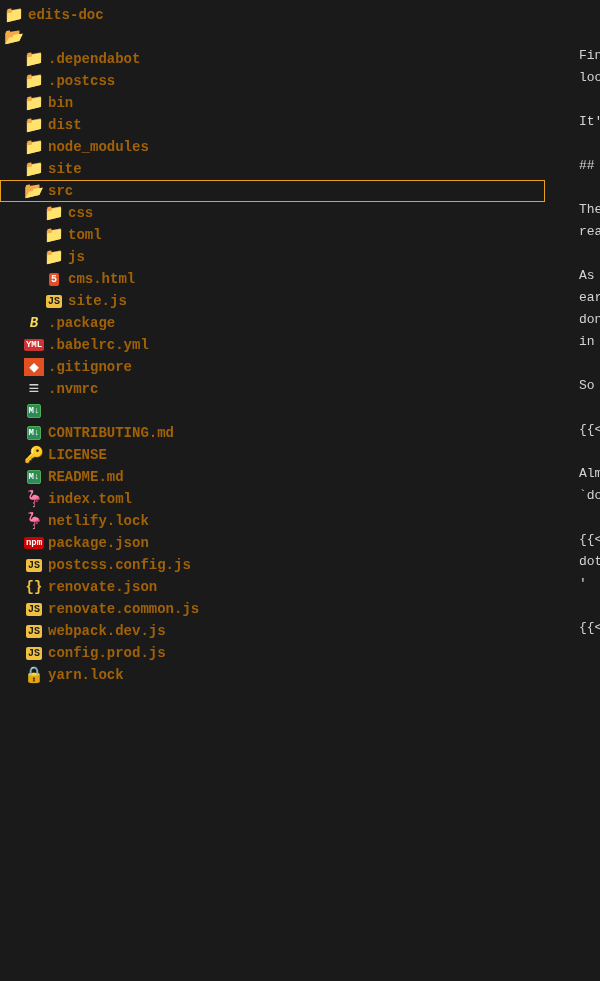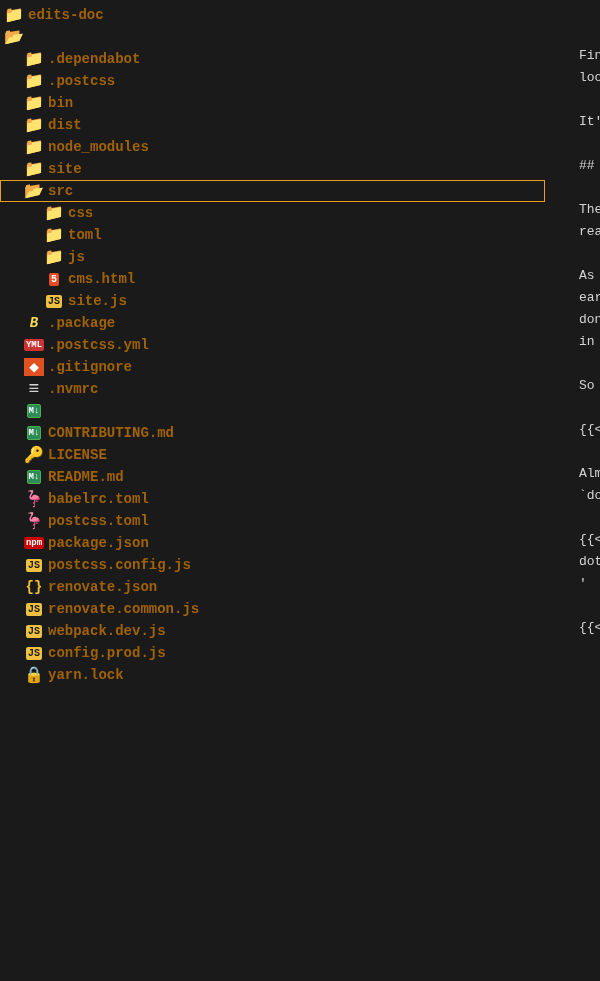--- a/index.html
+++ b/index.html
@@ -173,21 +173,21 @@
       <span class="item-label">site.js</span>
     </div>
     <div class="file-tree-item indent-1">
       <span class="icon icon-babel">B</span>
       <span class="item-label">.package</span>
     </div>
     <div class="file-tree-item indent-1">
       <span class="icon">
         <span class="icon-yml">YML</span>
       </span>
-      <span class="item-label">.postcss.yml</span>
+      <span class="item-label">.babelrc.yml</span>
     </div>
     <div class="file-tree-item indent-1">
       <span class="icon icon-git">◆</span>
       <span class="item-label">.gitignore</span>
     </div>
     <div class="file-tree-item indent-1">
       <span class="icon icon-nvmrc">≡</span>
       <span class="item-label">.nvmrc</span>
     </div>
     <div class="file-tree-item indent-1">
@@ -206,25 +206,25 @@
       <span class="item-label">LICENSE</span>
     </div>
     <div class="file-tree-item indent-1">
       <span class="icon">
         <span class="icon-md">M↓</span>
       </span>
       <span class="item-label">README.md</span>
     </div>
     <div class="file-tree-item indent-1">
       <span class="icon icon-toml">🦩</span>
-      <span class="item-label">babelrc.toml</span>
+      <span class="item-label">index.toml</span>
     </div>
     <div class="file-tree-item indent-1">
       <span class="icon icon-toml">🦩</span>
-      <span class="item-label">postcss.toml</span>
+      <span class="item-label">netlify.lock</span>
     </div>
     <div class="file-tree-item indent-1">
       <span class="icon">
         <span class="icon-npm">npm</span>
       </span>
       <span class="item-label">package.json</span>
     </div>
     <div class="file-tree-item indent-1">
       <span class="icon">
         <span class="icon-js">JS</span>

